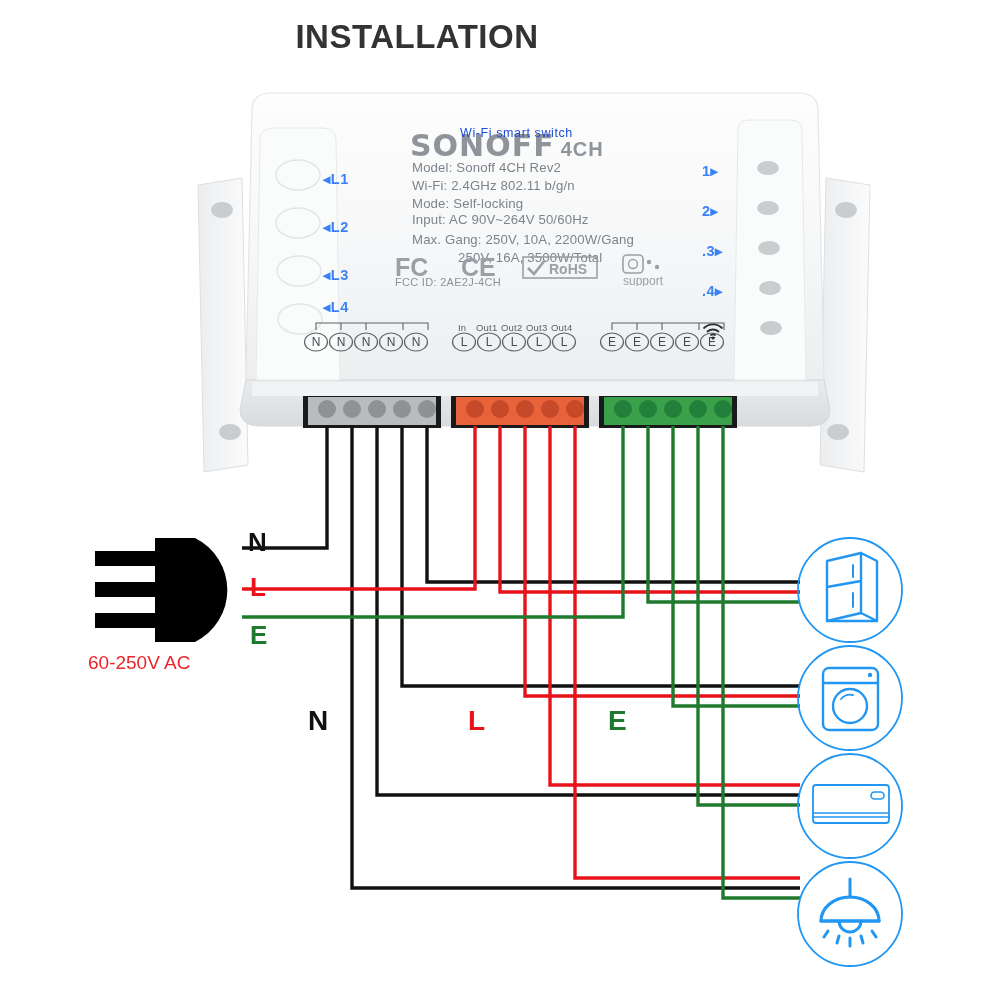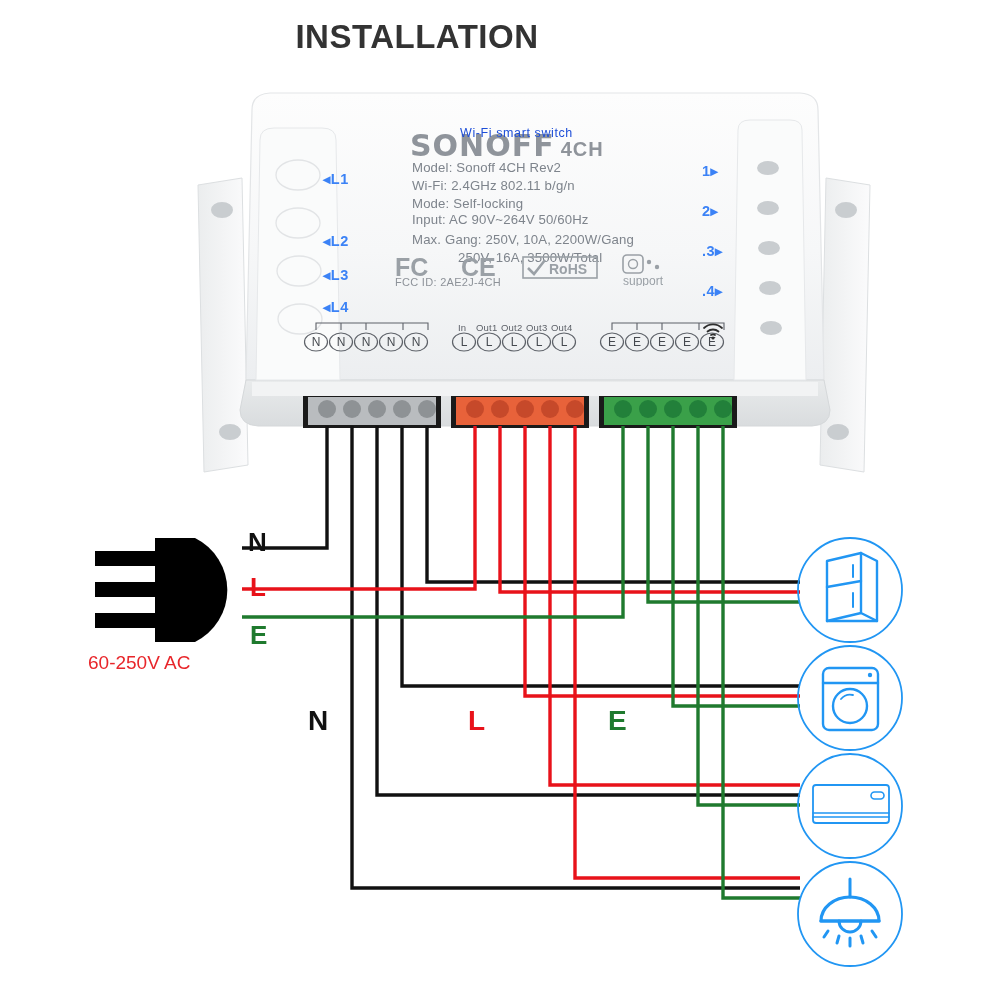--- a/index.html
+++ b/index.html
@@ -197,21 +197,21 @@
         <rect x="228" y="3" width="20" height="18" rx="4" fill="none" stroke="#9aa0a6" stroke-width="1.6"></rect>
         <circle cx="238" cy="12" r="4.5" fill="none" stroke="#9aa0a6" stroke-width="1.4"></circle>
         <circle cx="254" cy="10" r="2.2" fill="#9aa0a6"></circle>
         <circle cx="262" cy="15" r="2.2" fill="#9aa0a6"></circle>
         <text x="228" y="33" font-size="12" fill="#9aa0a6" font-family="Liberation Sans, sans-serif">support</text>
       </g>
     </svg>
     <div class="fccid">FCC ID: 2AE2J-4CH</div>
 
     <div class="side-lbl" style="left:133px;top:91px">◂<span>L1</span></div>
-    <div class="side-lbl" style="left:133px;top:153px">◂<span>L2</span></div>
+    <div class="side-lbl" style="left:133px;top:139px">◂<span>L2</span></div>
     <div class="side-lbl" style="left:133px;top:187px">◂<span>L3</span></div>
     <div class="side-lbl" style="left:133px;top:219px">◂<span>L4</span></div>
 
     <div class="side-lbl" style="left:512px;top:83px"><span>1</span>▸</div>
     <div class="side-lbl" style="left:512px;top:123px"><span>2</span>▸</div>
     <div class="side-lbl" style="left:512px;top:163px"><span>.3</span>▸</div>
     <div class="side-lbl" style="left:512px;top:203px"><span>.4</span>▸</div>
     <svg style="position:absolute;left:512px;top:242px" width="22" height="18" viewBox="0 0 22 18">
       <g fill="none" stroke="#2e2e2e" stroke-width="1.8" stroke-linecap="round">
         <path d="M2,6 A13,13 0 0 1 20,6"></path>

